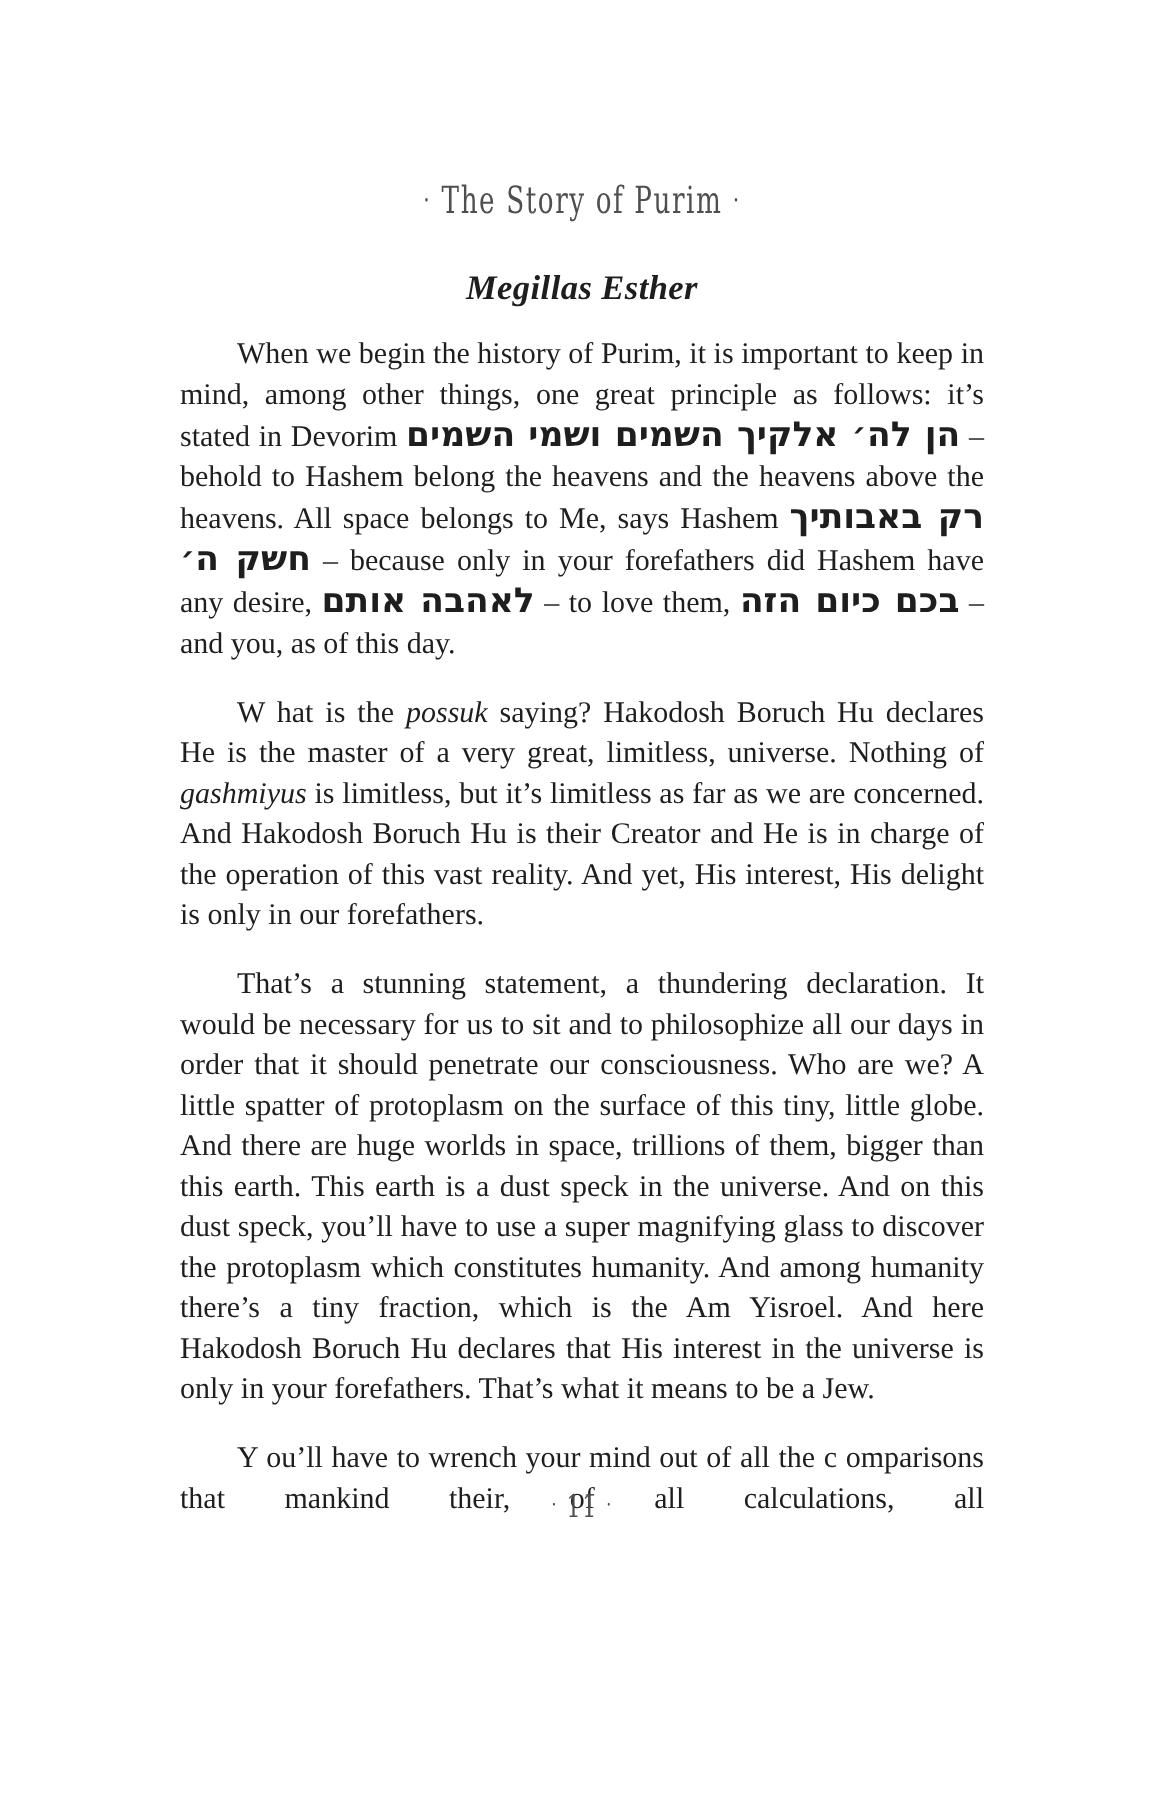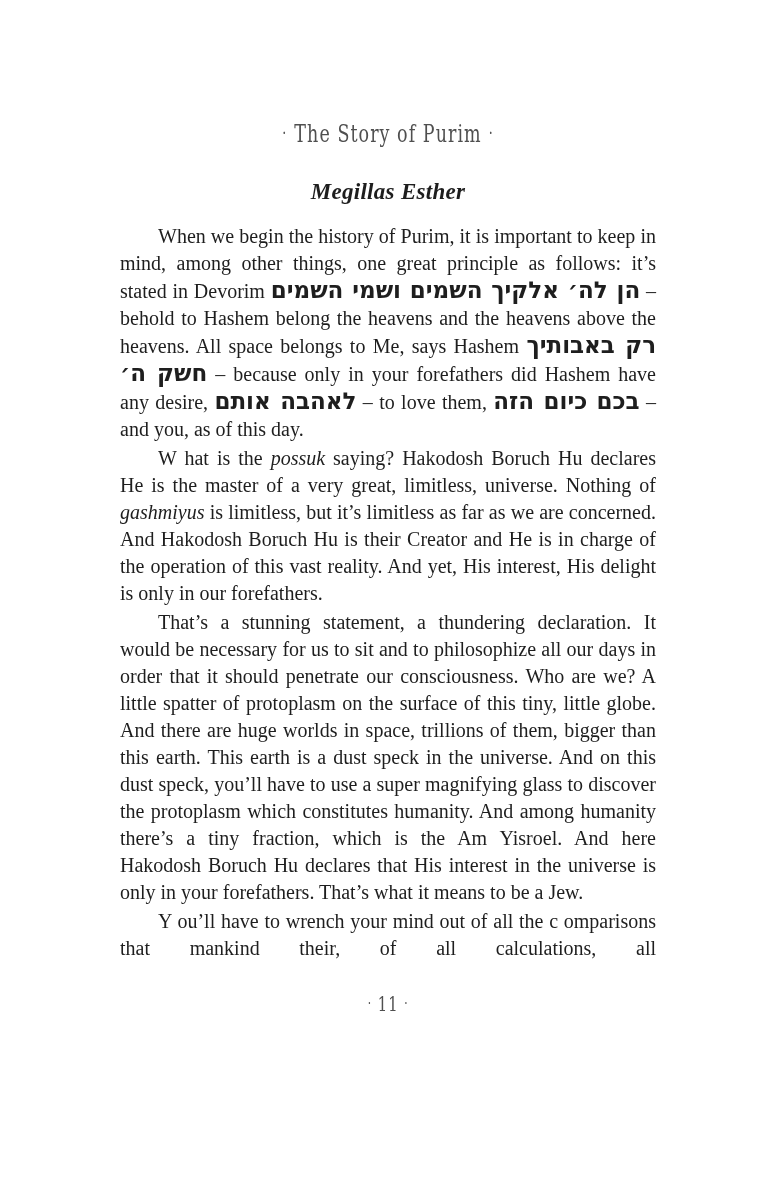--- a/index.html
+++ b/index.html
@@ -60,21 +60,21 @@
     width: 536px;
     font-size: 20px;
     line-height: 27px;
     color: var(--ink, #1e1e1e);
   }
   .body-text p {
     margin: 0;
     text-align: justify;
     text-indent: 38px;
   }
-  .body-text p + p { margin-top: 2px; }
+  .body-text p + p { margin-top: 19px; }
 
   .run-normal { font-style: normal; }
   .run-italic { font-style: italic; }
   .run-hebrew {
     font-family: "DejaVu Sans", sans-serif;
     font-weight: 700;
     font-size: 23px;
     unicode-bidi: isolate;
     direction: rtl;
   }

